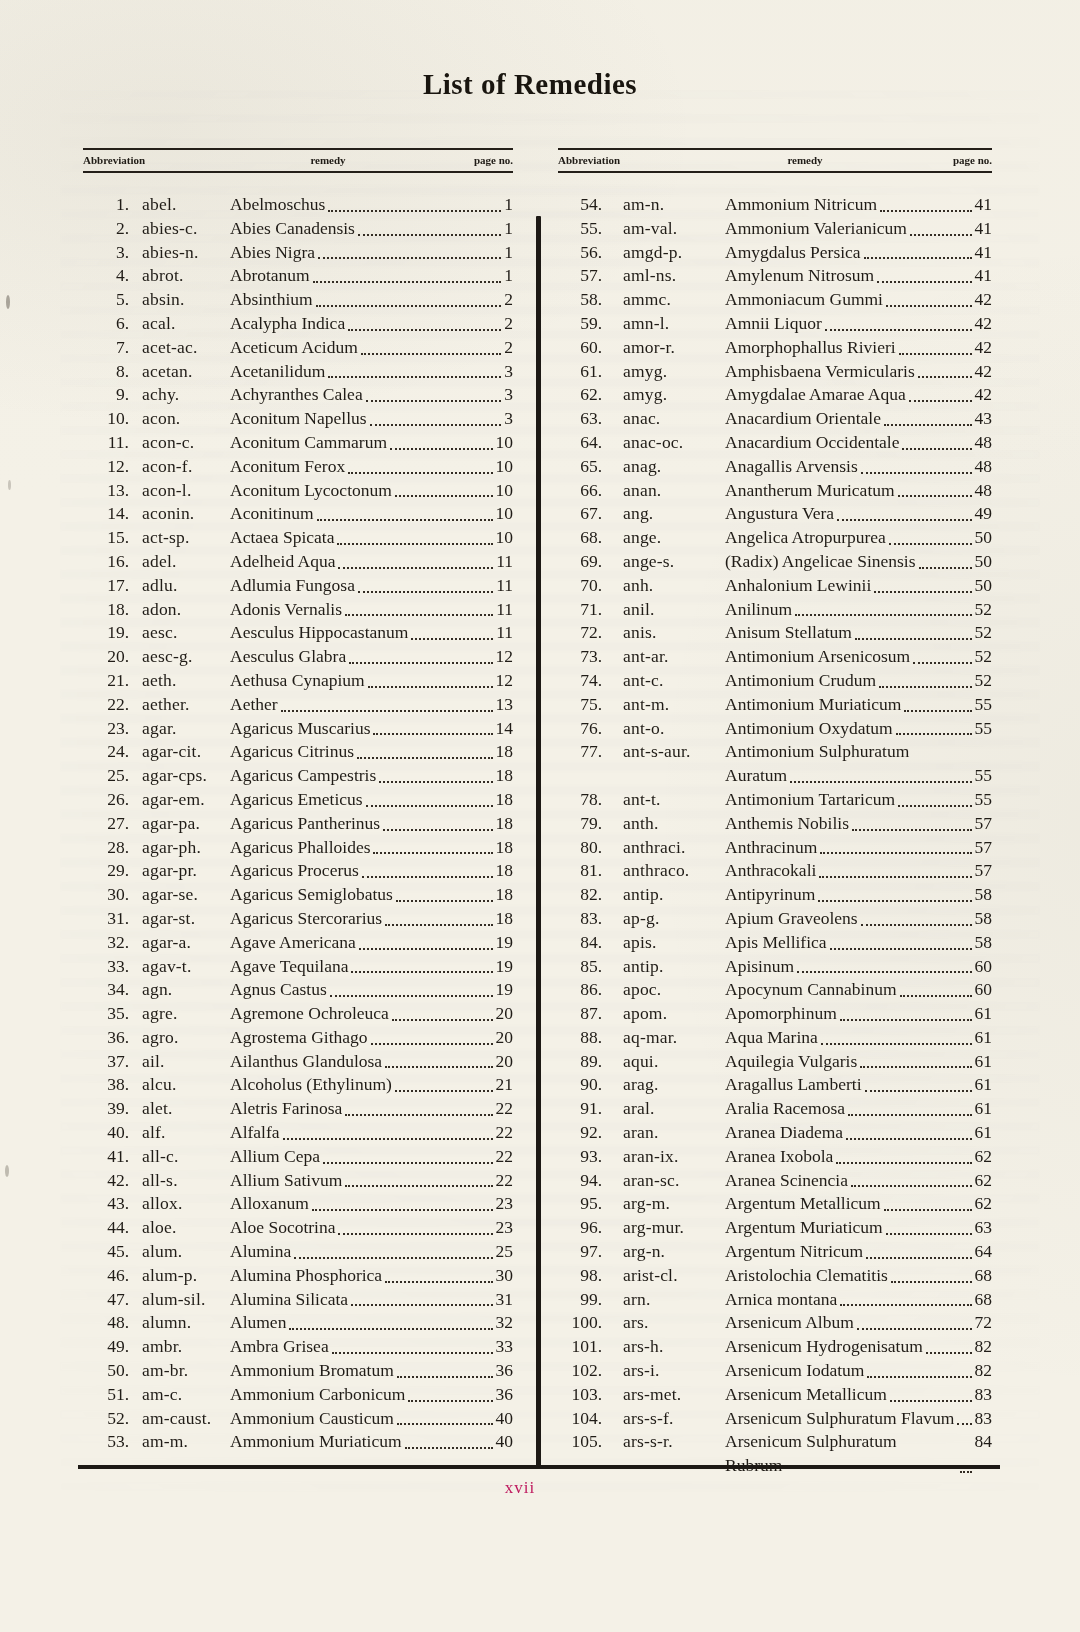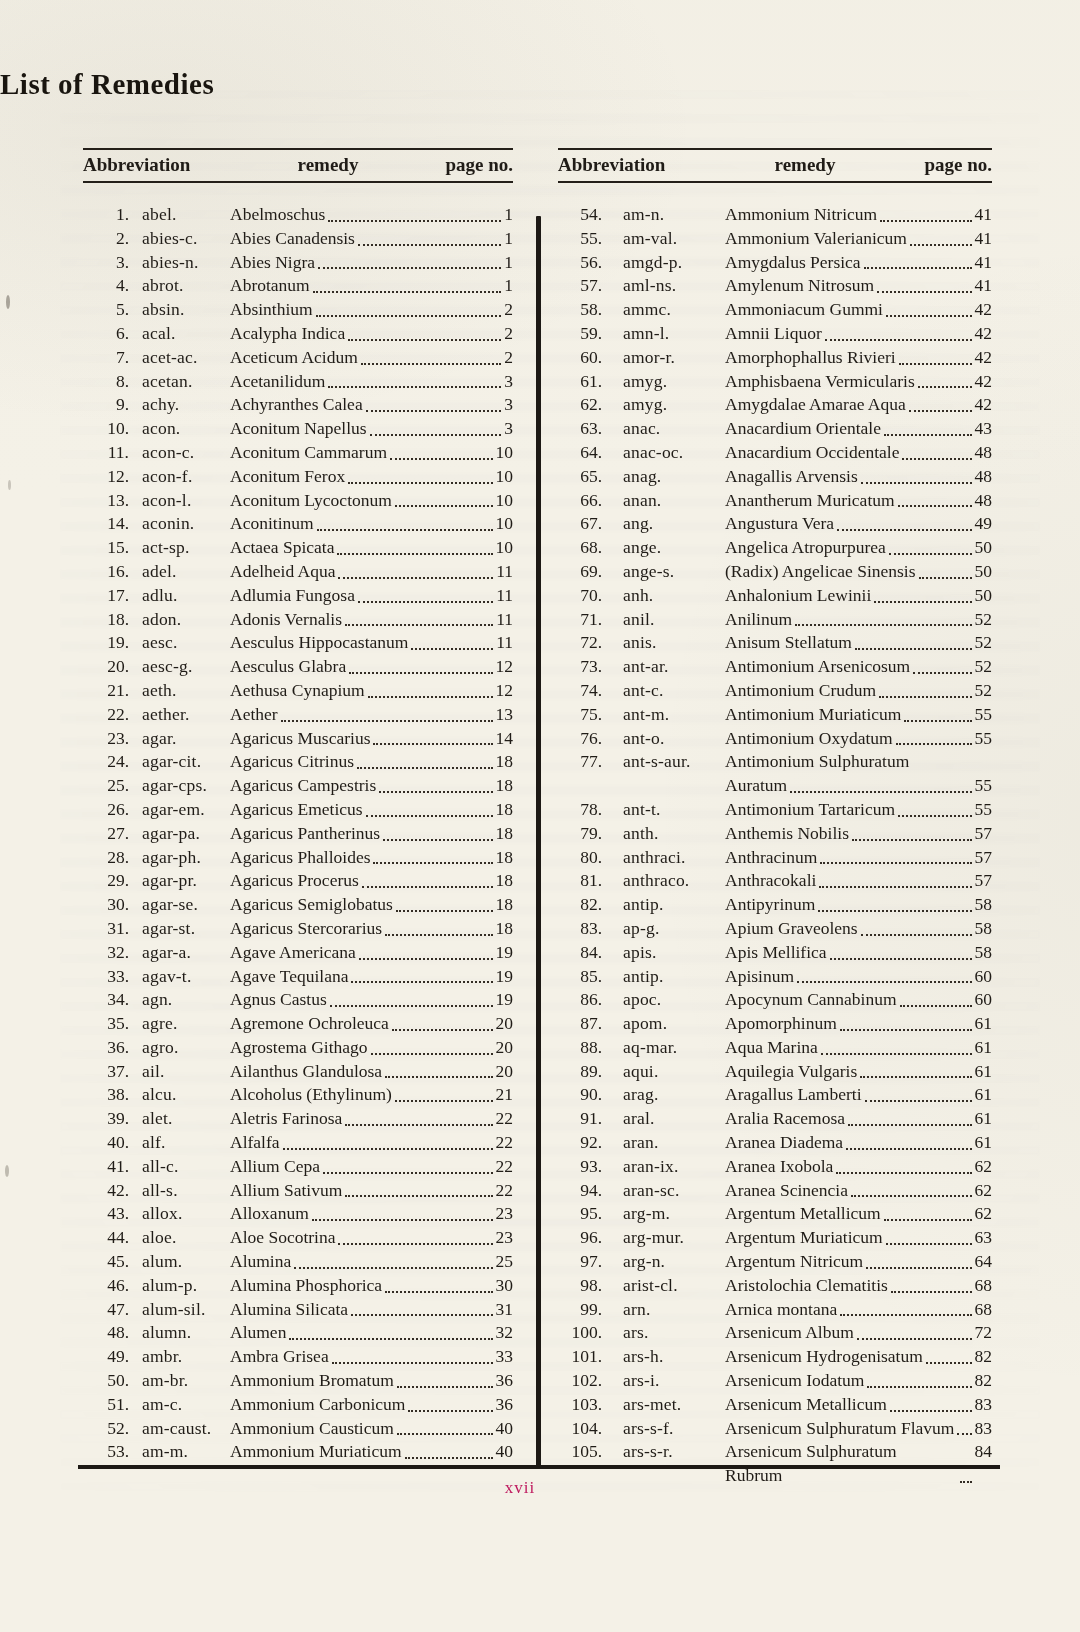--- a/index.html
+++ b/index.html
@@ -22,30 +22,30 @@
     position:absolute;left:60px;right:40px;top:90px;bottom:140px;
     pointer-events:none;opacity:.55;filter:blur(1.6px);
     background:
       repeating-linear-gradient(180deg,
         rgba(125,130,150,.055) 0px, rgba(125,130,150,.055) 9px,
         rgba(0,0,0,0) 9px, rgba(0,0,0,0) 24px);
     mask-image:radial-gradient(ellipse 90% 80% at 50% 45%, #000 40%, transparent 95%);
   }
   .page-title{
     position:absolute;top:68px;left:0;width:1060px;
-    text-align:left;font-size:29px;font-weight:bold;
+    text-align:center;font-size:29px;font-weight:bold;
     letter-spacing:.5px;color:#19150f;margin:0;
   }
   .col{position:absolute;top:148px;}
   .col-left{left:83px;width:430px;}
   .col-right{left:558px;width:434px;}
   .thead{
     display:grid;grid-template-columns:160px 1fr 100px;
     border-top:2px solid #241f19;border-bottom:2px solid #241f19;
-    padding:4px 0 5px 0;font-weight:bold;font-size:19px;
+    padding:4px 0 5px 0;font-weight:bold;font-size:11px;
   }
   .thead .h-remedy{text-align:center;}
   .thead .h-page{text-align:right;}
   .rows{margin-top:20px;}
   .row{display:flex;align-items:flex-start;line-height:23.8px;font-size:17.5px;}
   .num{width:46px;text-align:right;flex:none;}
   .abbr{width:88px;margin-left:13px;flex:none;letter-spacing:.2px;}
   .col-right .num{width:44px;}
   .col-right .abbr{width:102px;margin-left:21px;}
   .rbody{flex:1;min-width:0;}

